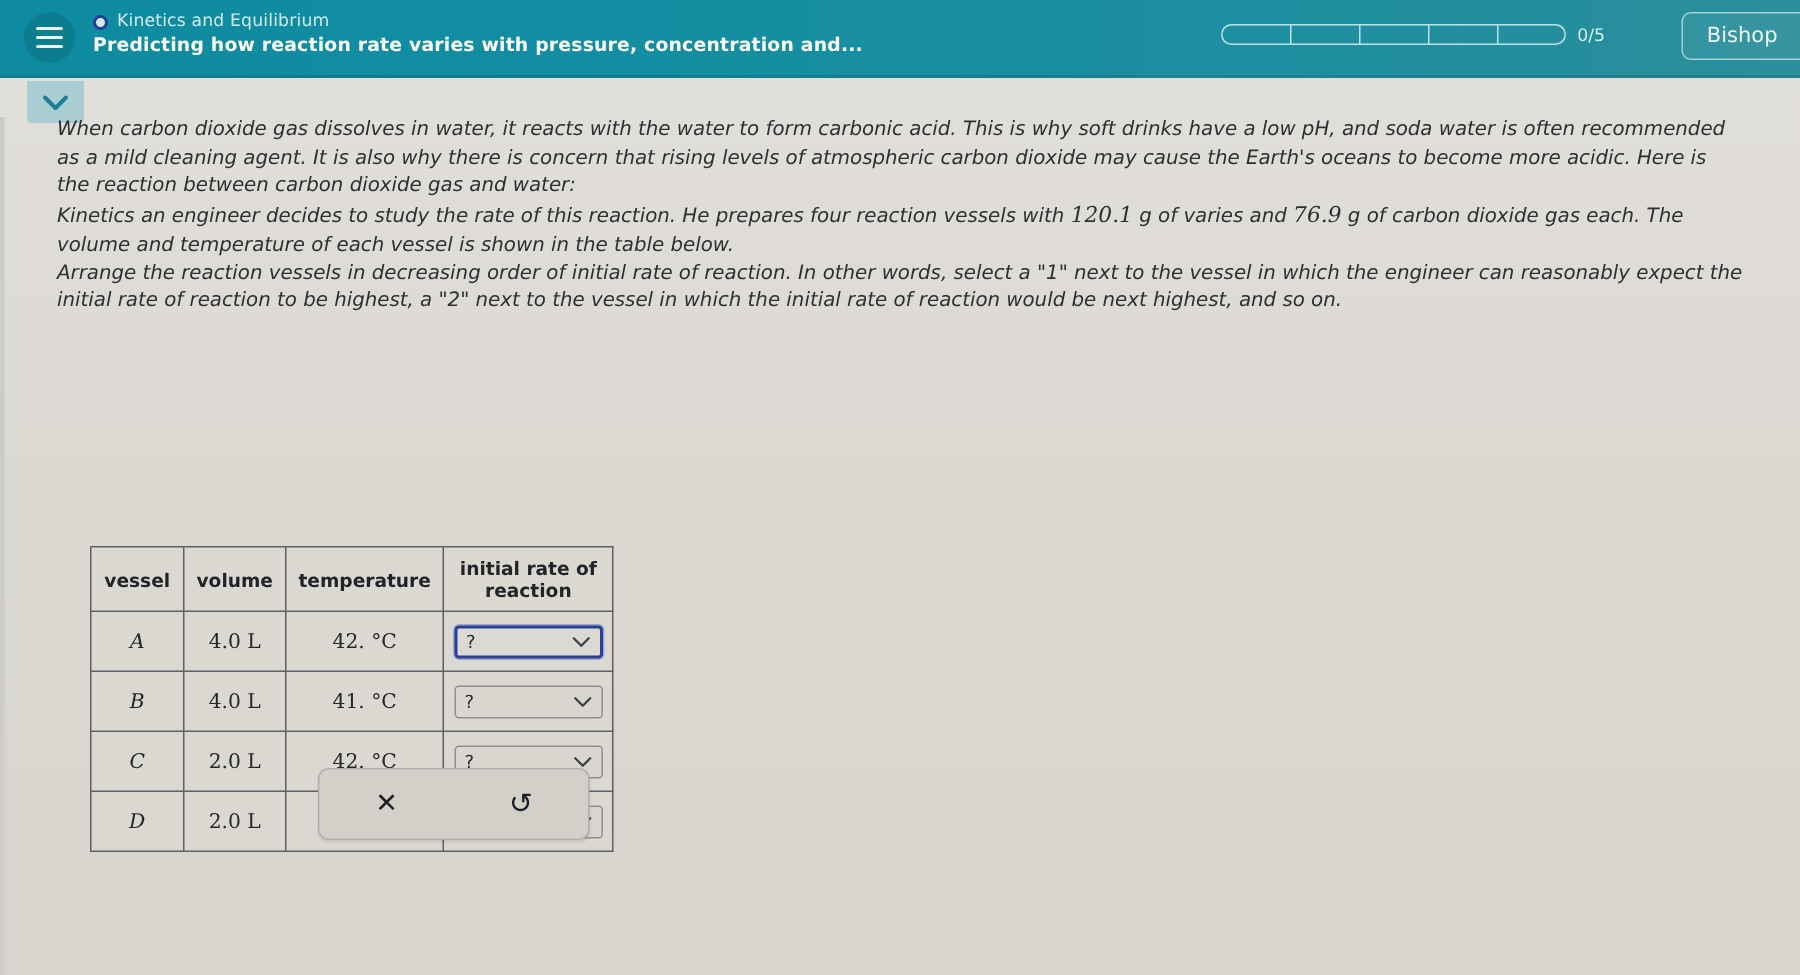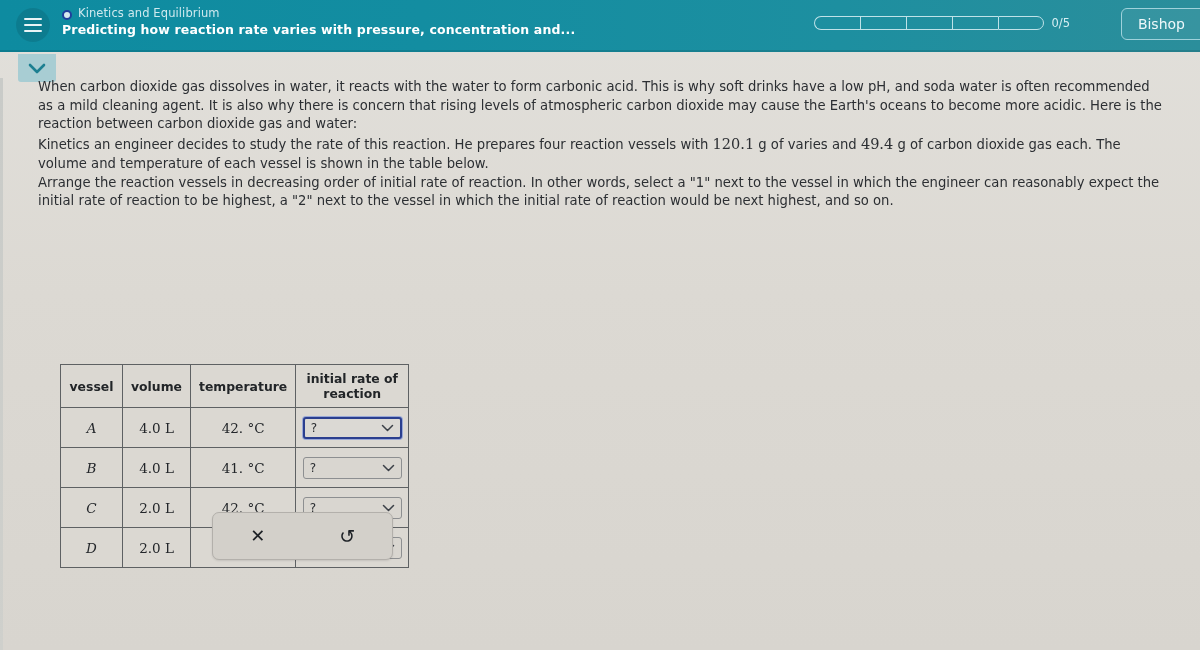--- a/index.html
+++ b/index.html
@@ -85,21 +85,21 @@
     background: #a8cdd3; border-radius: 0 0 3px 3px;
     display: flex; align-items: center; justify-content: center;
     cursor: pointer;
   }
   .chev-tab svg { display: block; }
 
   
   .content { position: absolute; left: 0; top: 78px; width: 1200px; }
   p.para {
     margin: 0 0 0 38px; max-width: 1125px;
-    font-size: 13.2px; line-height: 1.42; color: #2c2f33;
+    font-size: 13.2px; line-height: 1.42; color: #2c2f33; font-style: italic;
   }
   .mathnum { font-family: "DejaVu Serif", "Liberation Serif", serif; font-size: 14.5px; }
   .blk1 { margin-top: 12px; }
   .blk2 { margin-top: 36px; }
   .blk3 { margin-top: 34px; }
 
   .equation {
     margin: 22px 0 0 70px;
     font-family: "DejaVu Serif", "Liberation Serif", serif;
     font-size: 19px; color: #24262a; letter-spacing: .2px;
@@ -222,21 +222,21 @@
     </svg>
   </div>
 
   <div class="hairline-left"></div>
 
   <div class="content">
 
     <p class="para blk1">When carbon dioxide gas dissolves in water, it reacts with the water to form carbonic acid. This is why soft drinks have a low pH, and soda water is often recommended as a mild cleaning agent. It is also why there is concern that rising levels of atmospheric carbon dioxide may cause the Earth's oceans to become more acidic. Here is the reaction between carbon dioxide gas and water:</p>
 
 
-    <p class="para blk2"><span>Kinetics an engineer decides to study the rate of this reaction. He prepares four reaction vessels with </span><span class="mathnum">120.1</span><span> g of varies and </span><span class="mathnum">49.4</span><span> g of carbon dioxide gas each. The volume and temperature of each vessel is shown in the table below.</span></p>
+    <p class="para blk2"><span>Kinetics an engineer decides to study the rate of this reaction. He prepares four reaction vessels with </span><span class="mathnum">120.1</span><span> g of varies and </span><span class="mathnum">76.9</span><span> g of carbon dioxide gas each. The volume and temperature of each vessel is shown in the table below.</span></p>
 
     <p class="para blk3">Arrange the reaction vessels in decreasing order of initial rate of reaction. In other words, select a "1" next to the vessel in which the engineer can reasonably expect the initial rate of reaction to be highest, a "2" next to the vessel in which the initial rate of reaction would be next highest, and so on.</p>
   </div>
 
   <div class="tbl-wrap">
     <table class="vessels">
       <thead>
         <tr>
           <th class="th-vessel">vessel</th>
           <th class="th-volume">volume</th>

